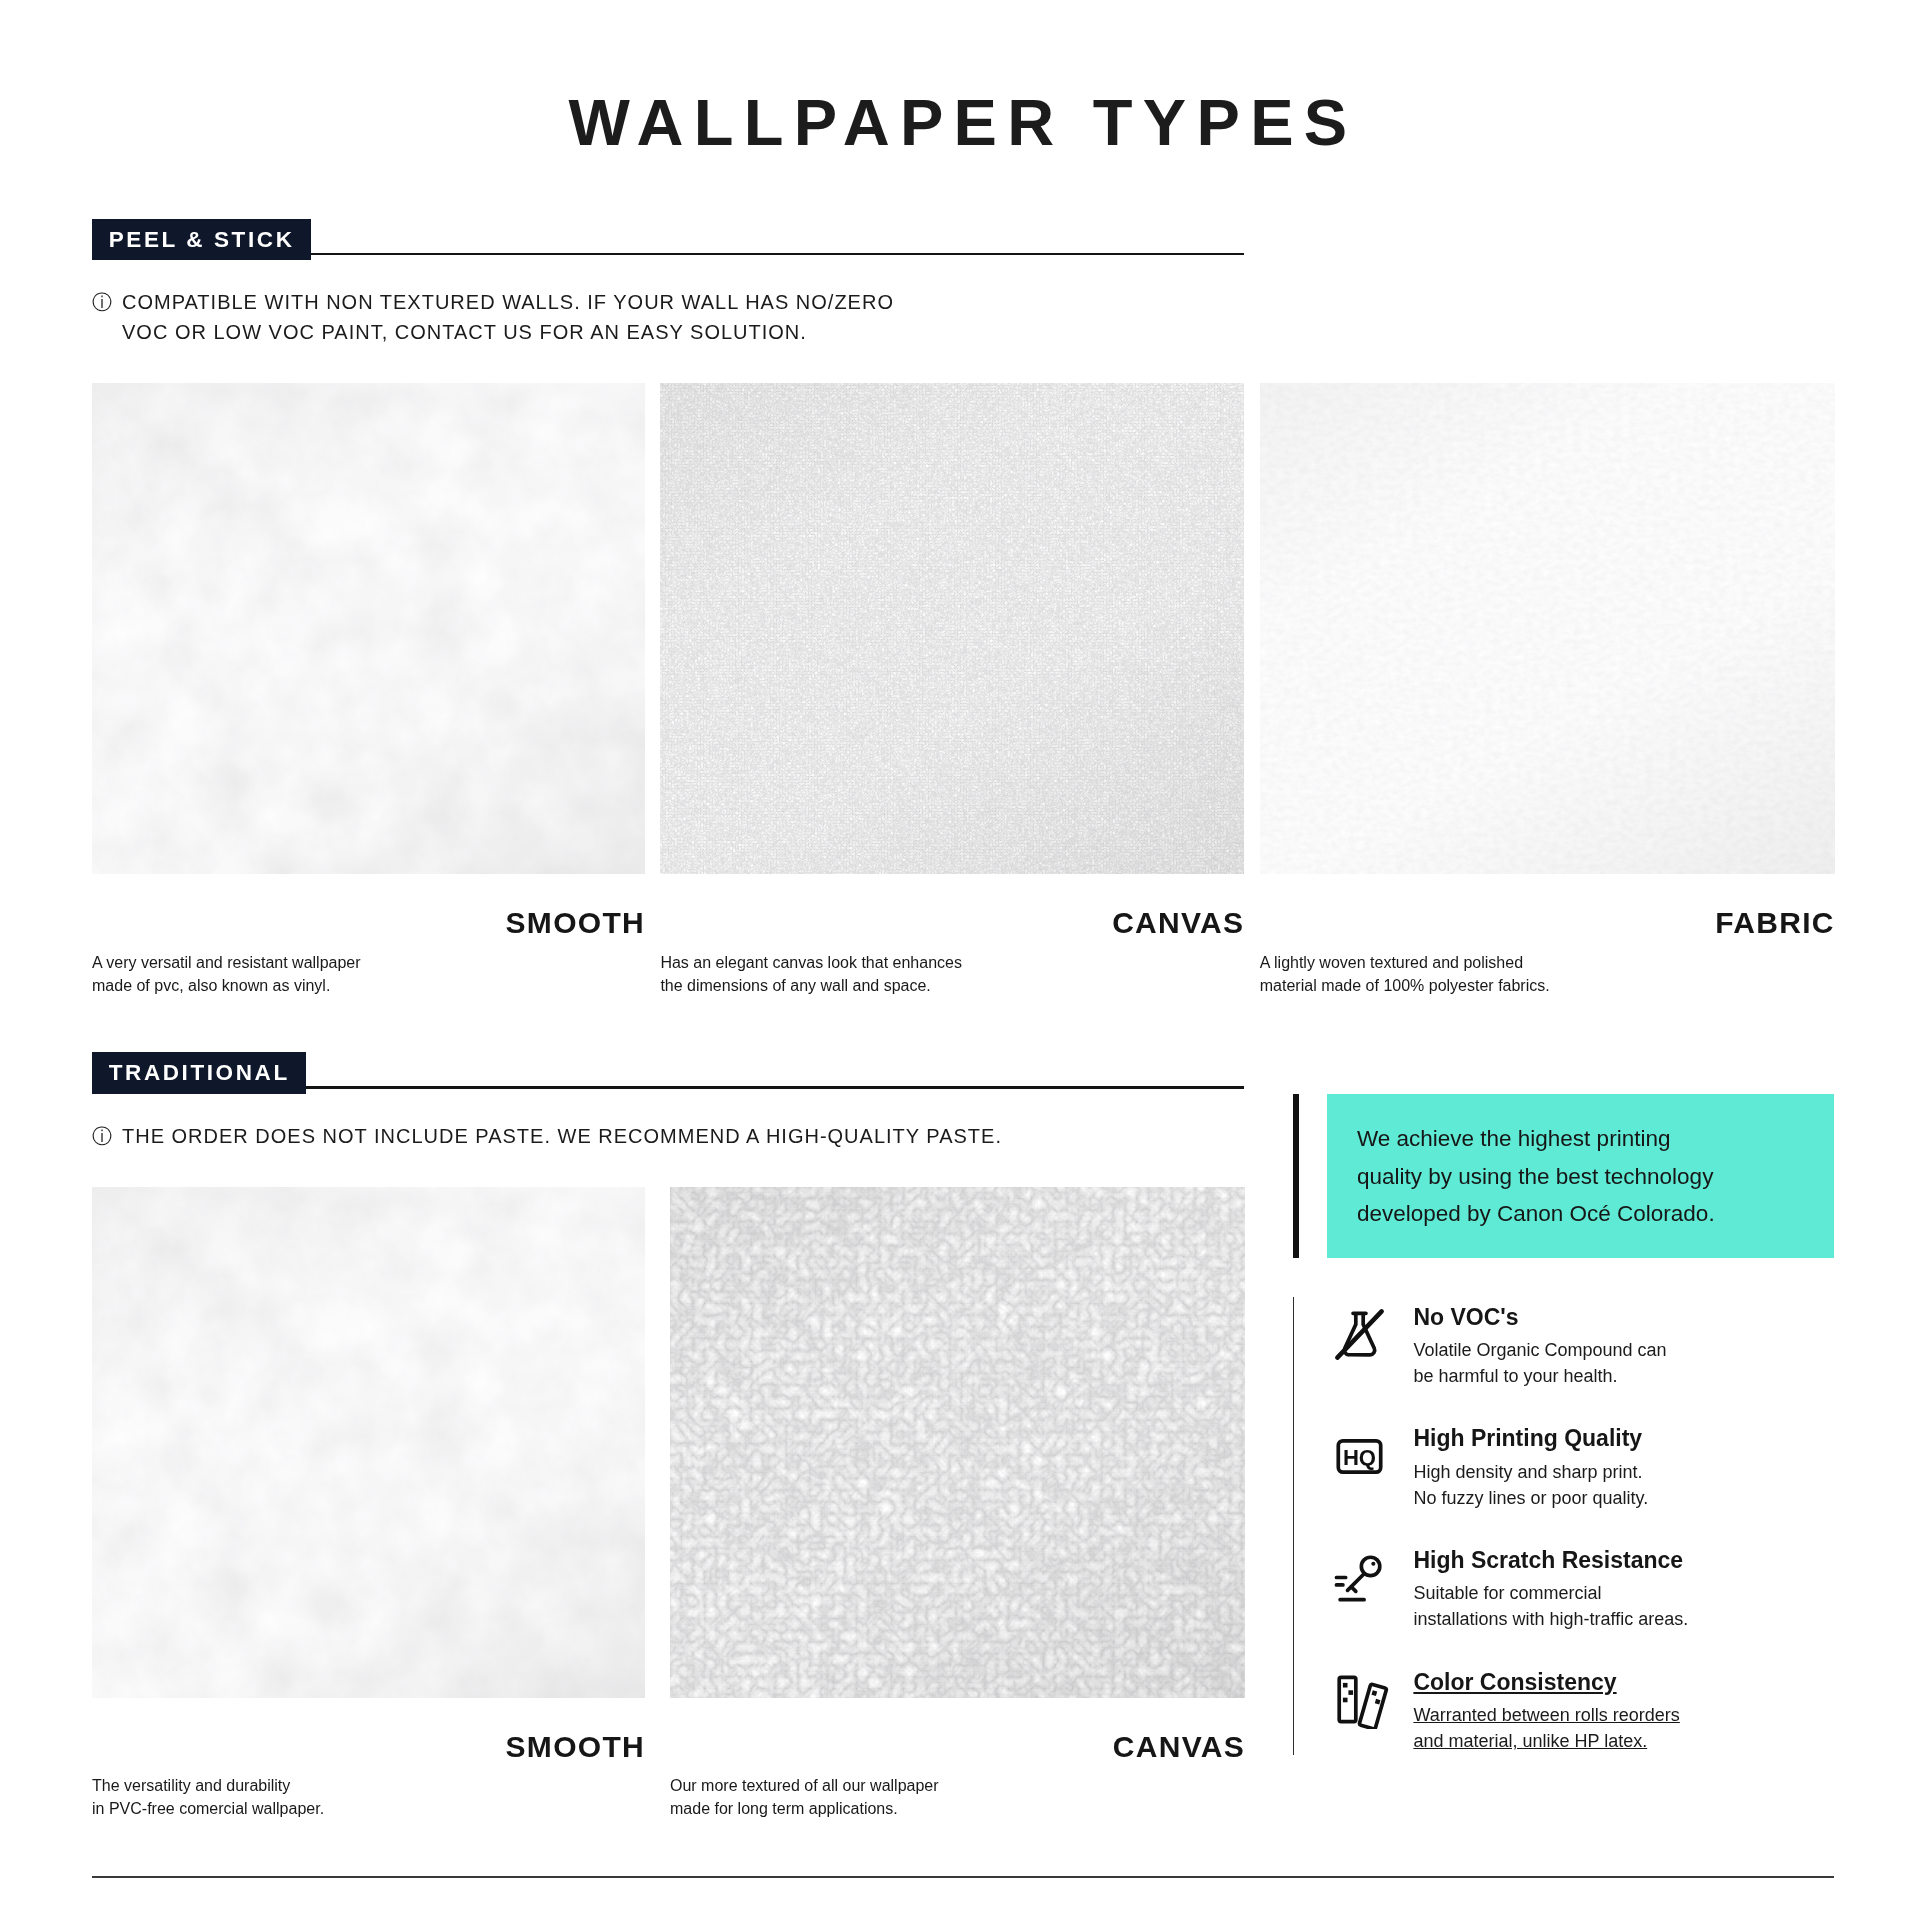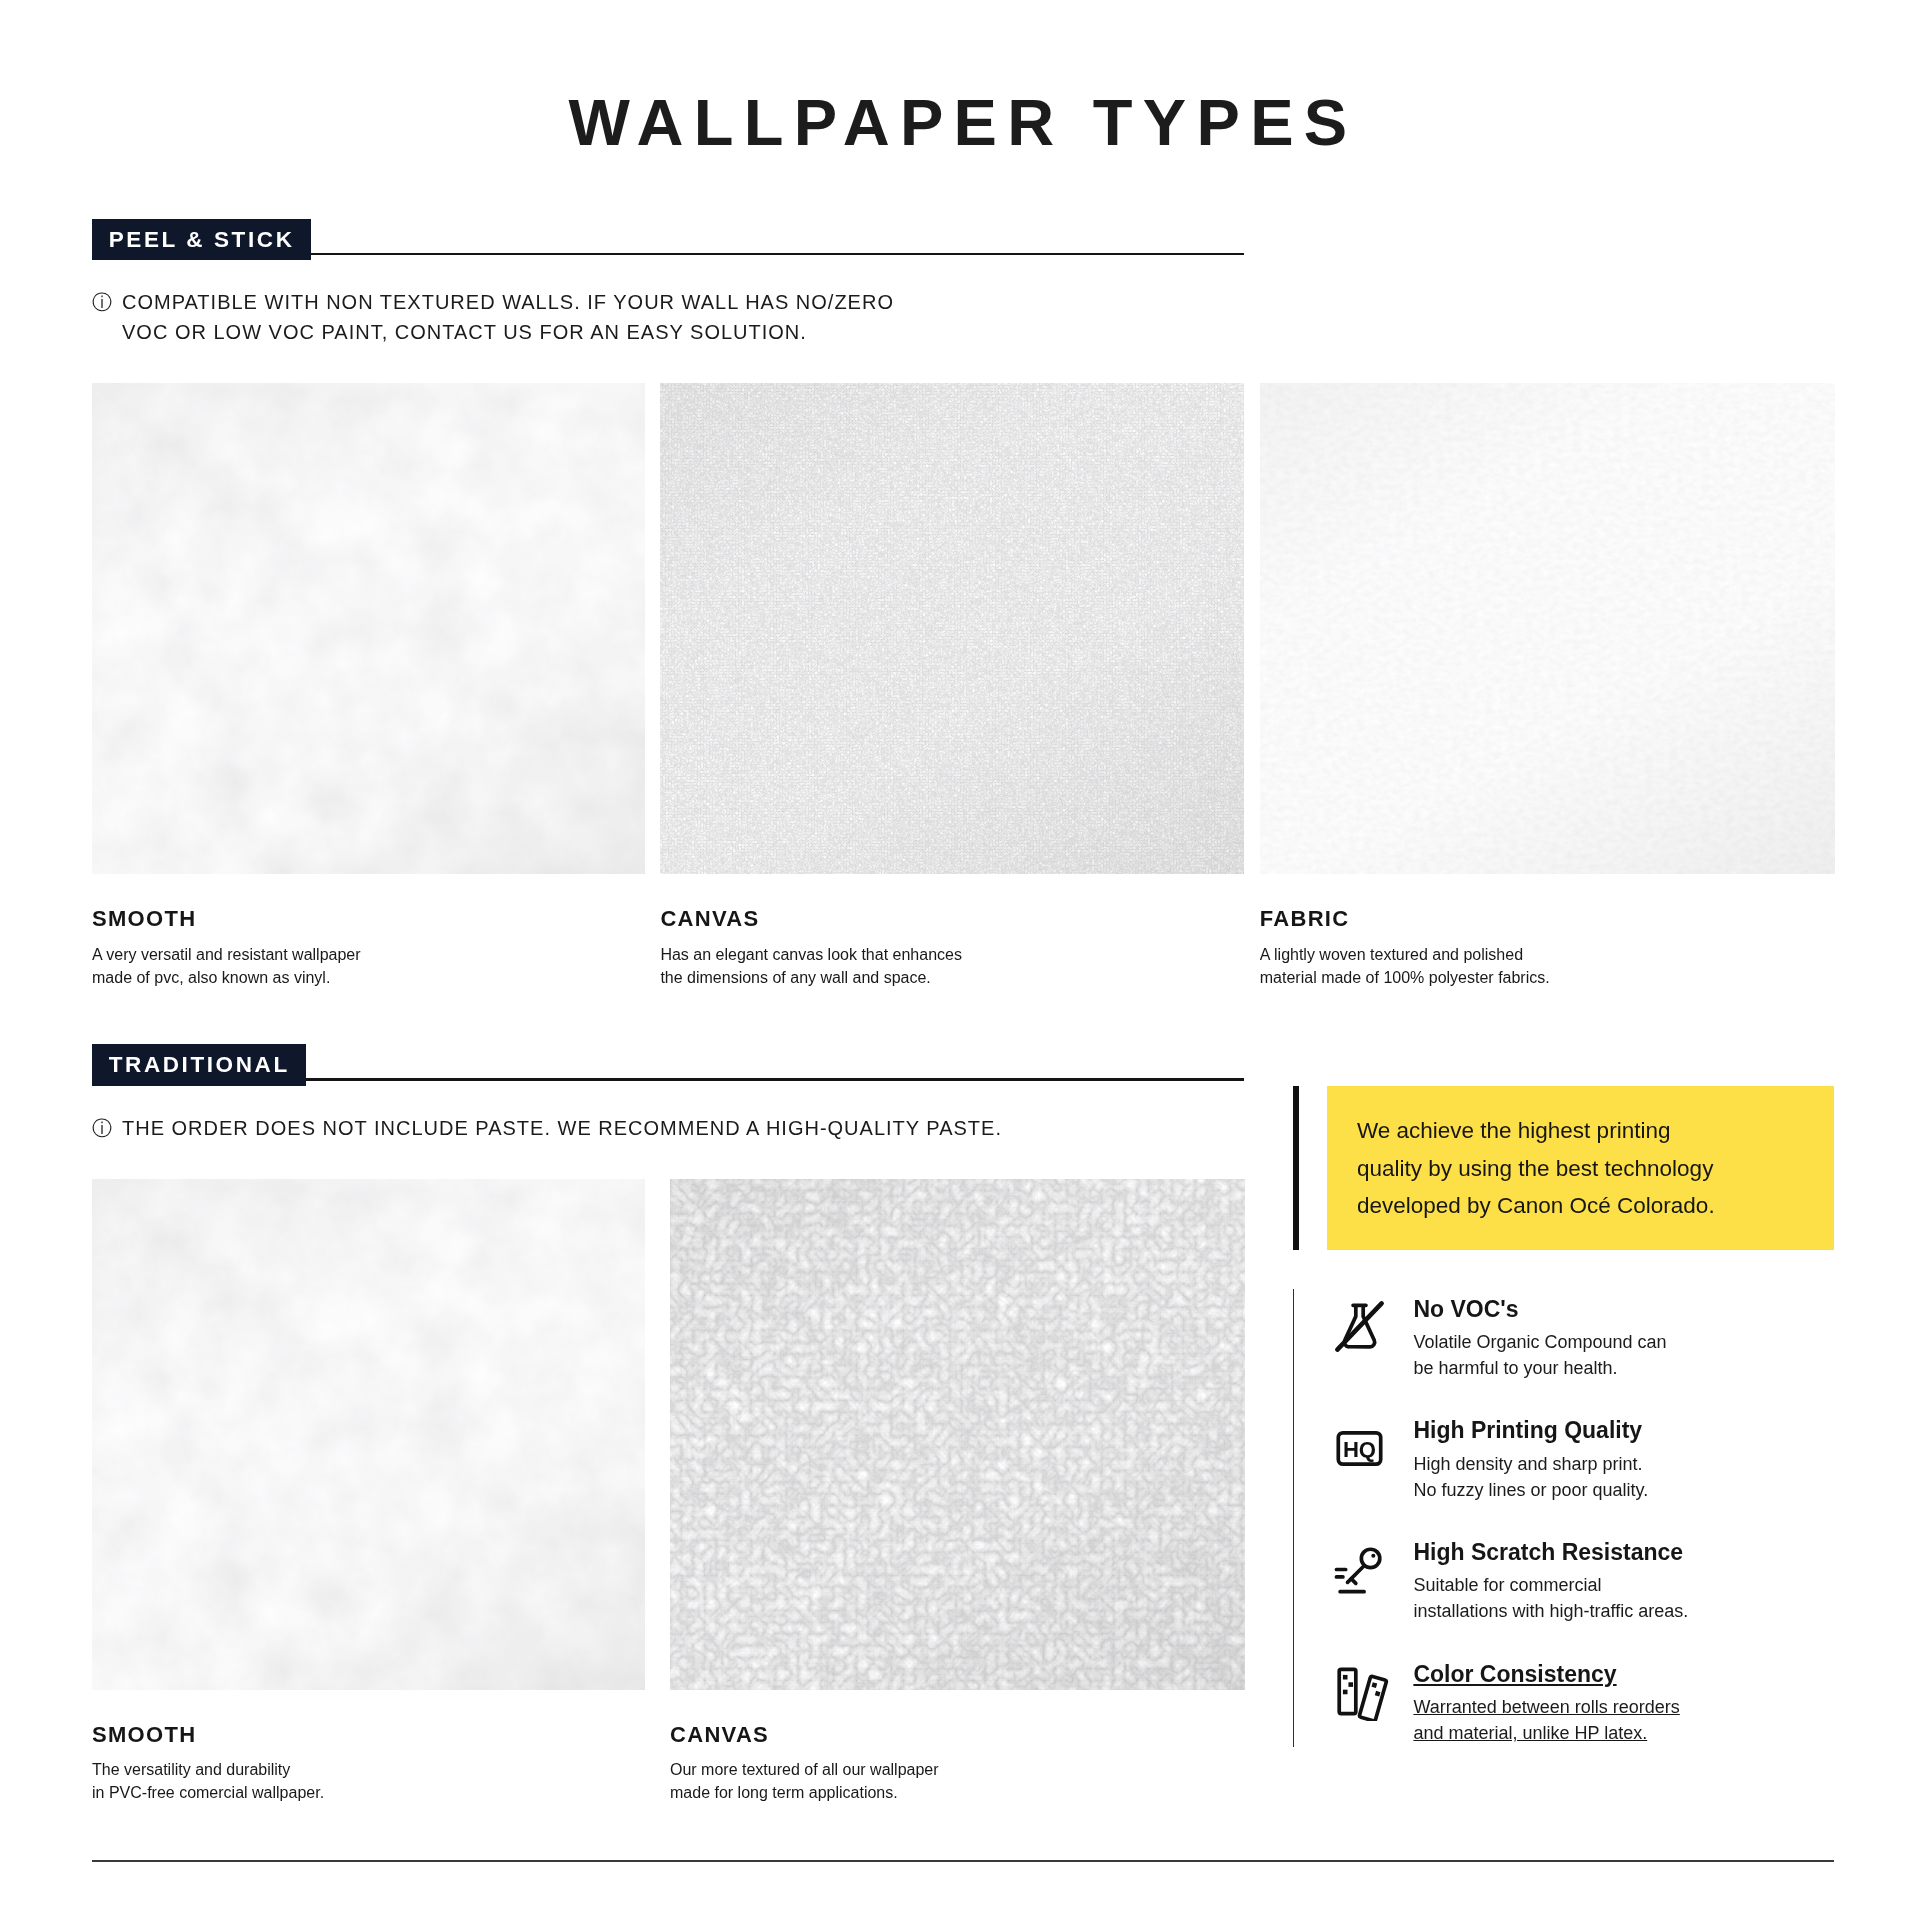--- a/index.html
+++ b/index.html
@@ -34,33 +34,33 @@
     position:relative; height:491px; overflow:hidden;
     box-shadow: inset 0 0 0 1.3px rgba(0,0,0,0.04);
   }
   .grid2 .swatch { height:511px; }
   .swatch svg { display:block; width:100%; height:100%; }
   .shade {
     position:absolute; inset:0;
     background:linear-gradient(150deg, rgba(0,0,0,0.035) 0%, rgba(0,0,0,0) 30%, rgba(0,0,0,0) 62%, rgba(0,0,0,0.05) 100%);
   }
 
-  .swatch-name { font-size:22px; font-weight:700; letter-spacing:1.3px; margin:32px 0 11.6px 0; }
+  .swatch-name { font-size:30px; font-weight:700; letter-spacing:1.3px; margin:32px 0 11.6px 0;text-align:right; }
   .swatch-desc { font-size:16px; line-height:1.42; margin:0; color:#191919; }
 
   .section-peel { margin-bottom:55px; }
 
   .columns { display:flex; }
   .col-left { width:1152px; }
   .col-right { width:541px; margin-left:49px; padding-top:42px; }
 
   .quality-box { display:flex; align-items:stretch; }
   .qbar { width:6.4px; background:#111111; }
   .qtext {
-    flex:1; margin-left:28px; background:#fde047; padding:26px 29.5px;
+    flex:1; margin-left:28px; background:#5eead4; padding:26px 29.5px;
     font-size:22.5px; line-height:1.66; color:#161616;
   }
 
   .features { margin-top:39px; border-left:1.9px solid #2e2e2e; padding:6.4px 0 1.3px 36px; }
   .feature { display:flex; align-items:flex-start; margin-bottom:36px; }
   .feature:last-child { margin-bottom:0;text-decoration:underline; }
   .feature-icon { flex:0 0 59px; width:59px; height:59px; margin-right:24.4px; margin-top:1.3px; }
   .feature-icon svg { width:100%; height:100%; display:block; }
   .feature-title { font-size:23px; font-weight:700; margin:0 0 6.4px 0; }
   .feature-desc { font-size:18px; line-height:1.45; margin:0; color:#1b1b1b; }

